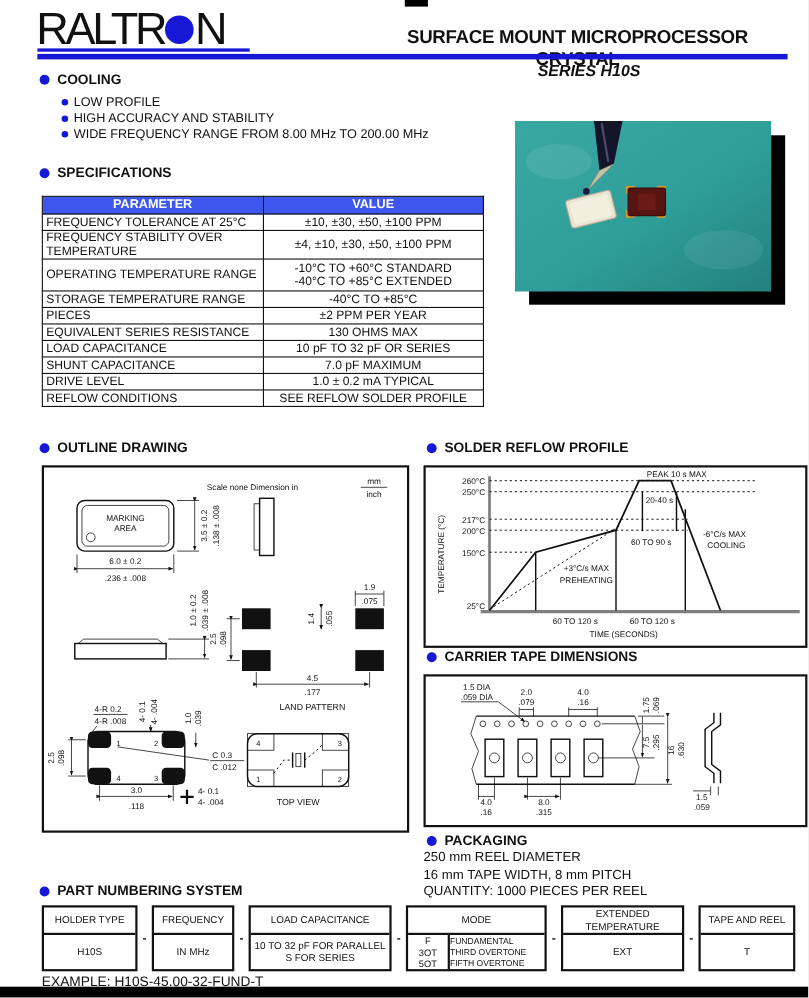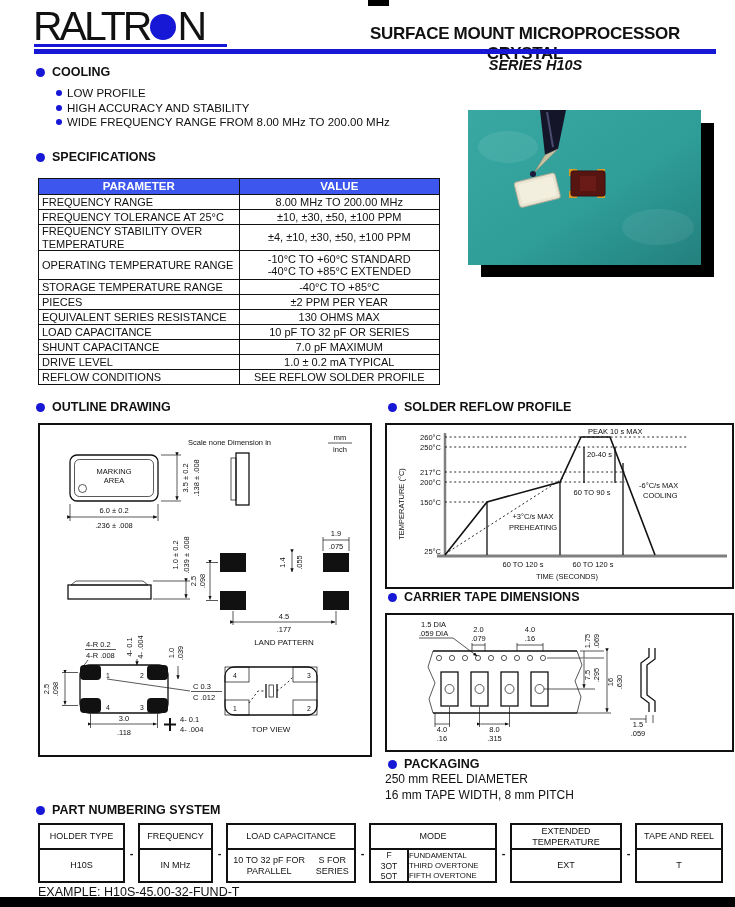--- a/index.html
+++ b/index.html
@@ -111,24 +111,20 @@
     <span class="dot"></span>
     <span>SPECIFICATIONS</span>
   </div>
   <table class="spec">
     <tbody>
         <tr class="r">
           <th>PARAMETER</th>
           <th>VALUE</th>
         </tr>
     <tr class="r">
-          <td class="param">FREQUENCY RANGE</td>
-          <td class="val">8.00 MHz TO 200.00 MHz</td>
-        </tr>
-    <tr class="r">
           <td class="param">FREQUENCY TOLERANCE AT 25°C</td>
           <td class="val">±10, ±30, ±50, ±100 PPM</td>
         </tr>
     <tr class="tall2">
           <td class="param">FREQUENCY STABILITY OVER TEMPERATURE</td>
           <td class="val">±4, ±10, ±30, ±50, ±100 PPM</td>
         </tr>
     <tr class="tall3">
           <td class="param">OPERATING TEMPERATURE RANGE</td>
           <td class="val">
@@ -417,40 +413,41 @@
     </svg>
   </div>
 
   <div class="sec" style="left:388px;top:757px">
     <span class="dot"></span>
     <span>PACKAGING</span>
   </div>
   <div class="pack">
     <div>250 mm REEL DIAMETER</div>
     <div>16 mm TAPE WIDTH, 8 mm PITCH</div>
+    <div>QUANTITY: 1000 PIECES PER REEL</div>
   </div>
 
   <div class="sec" style="left:36px;top:803px">
     <span class="dot"></span>
     <span>PART NUMBERING SYSTEM</span>
   </div>
   <div class="pn">
     <div class="pn-col" style="width:87px">
       <div class="pn-head">HOLDER TYPE</div>
       <div class="pn-val">H10S</div>
     </div>
     <div class="pn-dash">-</div>
     <div class="pn-col" style="width:75px">
       <div class="pn-head">FREQUENCY</div>
       <div class="pn-val">IN MHz</div>
     </div>
     <div class="pn-dash">-</div>
     <div class="pn-col" style="width:130px">
       <div class="pn-head">LOAD CAPACITANCE</div>
-      <div class="pn-val" style="">
+      <div class="pn-val" style="flex-direction:column">
         <div>10 TO 32 pF FOR PARALLEL</div>
         <div>S FOR SERIES</div>
       </div>
     </div>
     <div class="pn-dash">-</div>
     <div class="pn-col" style="width:128px">
       <div class="pn-head">MODE</div>
       <div class="pn-val pn-mode">
         <div class="pn-mode-codes">
           <div>F</div>

